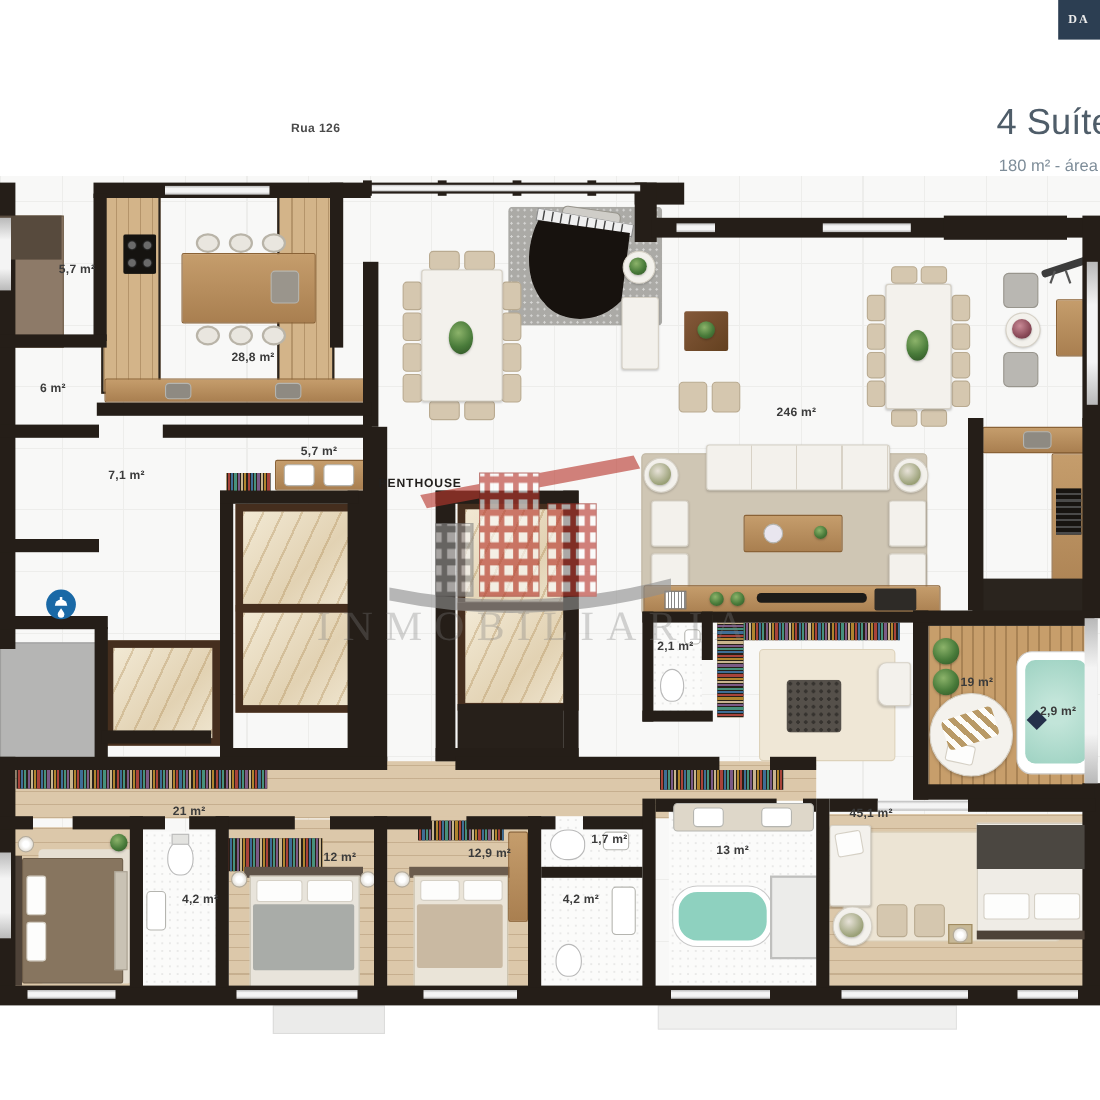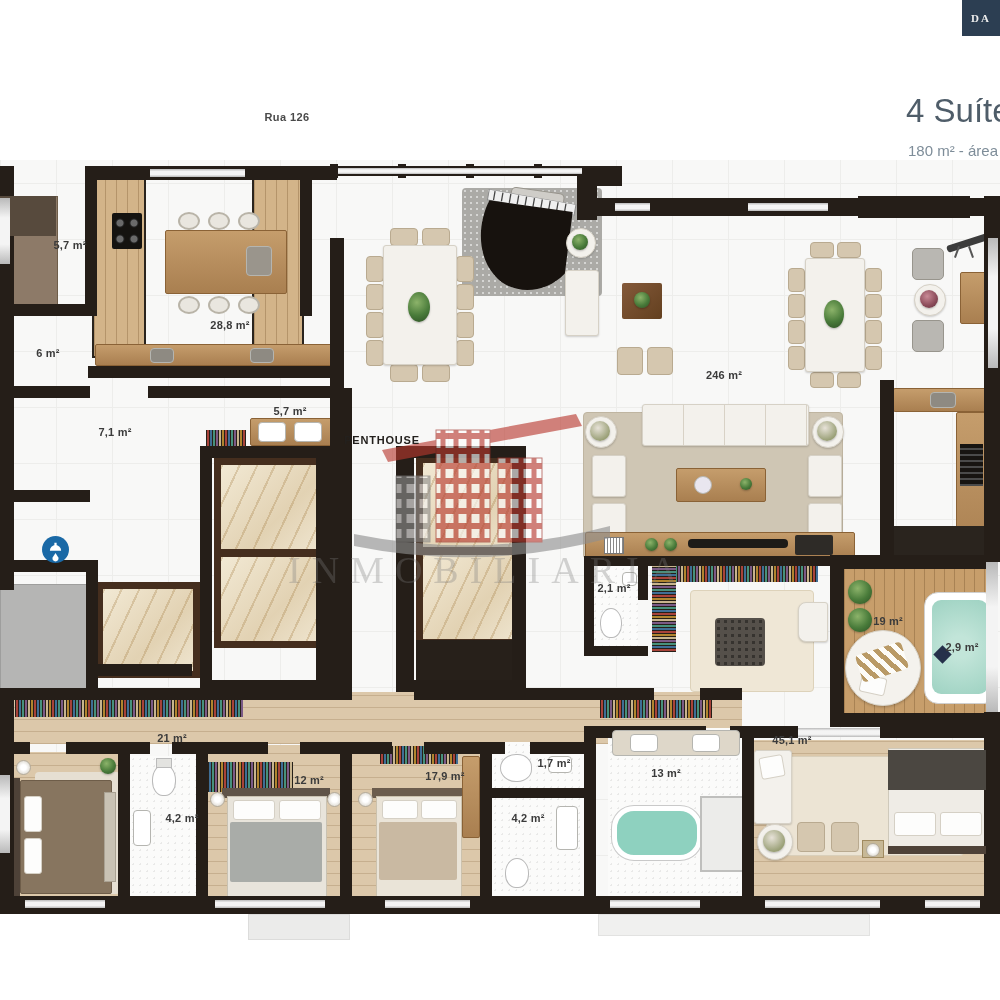--- a/index.html
+++ b/index.html
@@ -414,19 +414,19 @@
   <div class="label" style="left:115px;top:432px">7,1 m²</div>
   <div class="label" style="left:290px;top:411px">5,7 m²</div>
   <div class="label ph" style="left:382px;top:440px">PENTHOUSE</div>
   <div class="label" style="left:724px;top:375px">246 m²</div>
   <div class="label" style="left:614px;top:588px">2,1 m²</div>
   <div class="label" style="left:888px;top:621px">19 m²</div>
   <div class="label" style="left:962px;top:647px">2,9 m²</div>
   <div class="label" style="left:792px;top:740px">45,1 m²</div>
   <div class="label" style="left:172px;top:738px">21 m²</div>
   <div class="label" style="left:309px;top:780px">12 m²</div>
-  <div class="label" style="left:445px;top:776px">17,9 m²</div>
+  <div class="label" style="left:445px;top:776px">12,9 m²</div>
   <div class="label" style="left:182px;top:818px">4,2 m²</div>
   <div class="label" style="left:554px;top:763px">1,7 m²</div>
   <div class="label" style="left:666px;top:773px">13 m²</div>
   <div class="label" style="left:528px;top:818px">4,2 m²</div>
 
 </div>
 
 </body></html>

